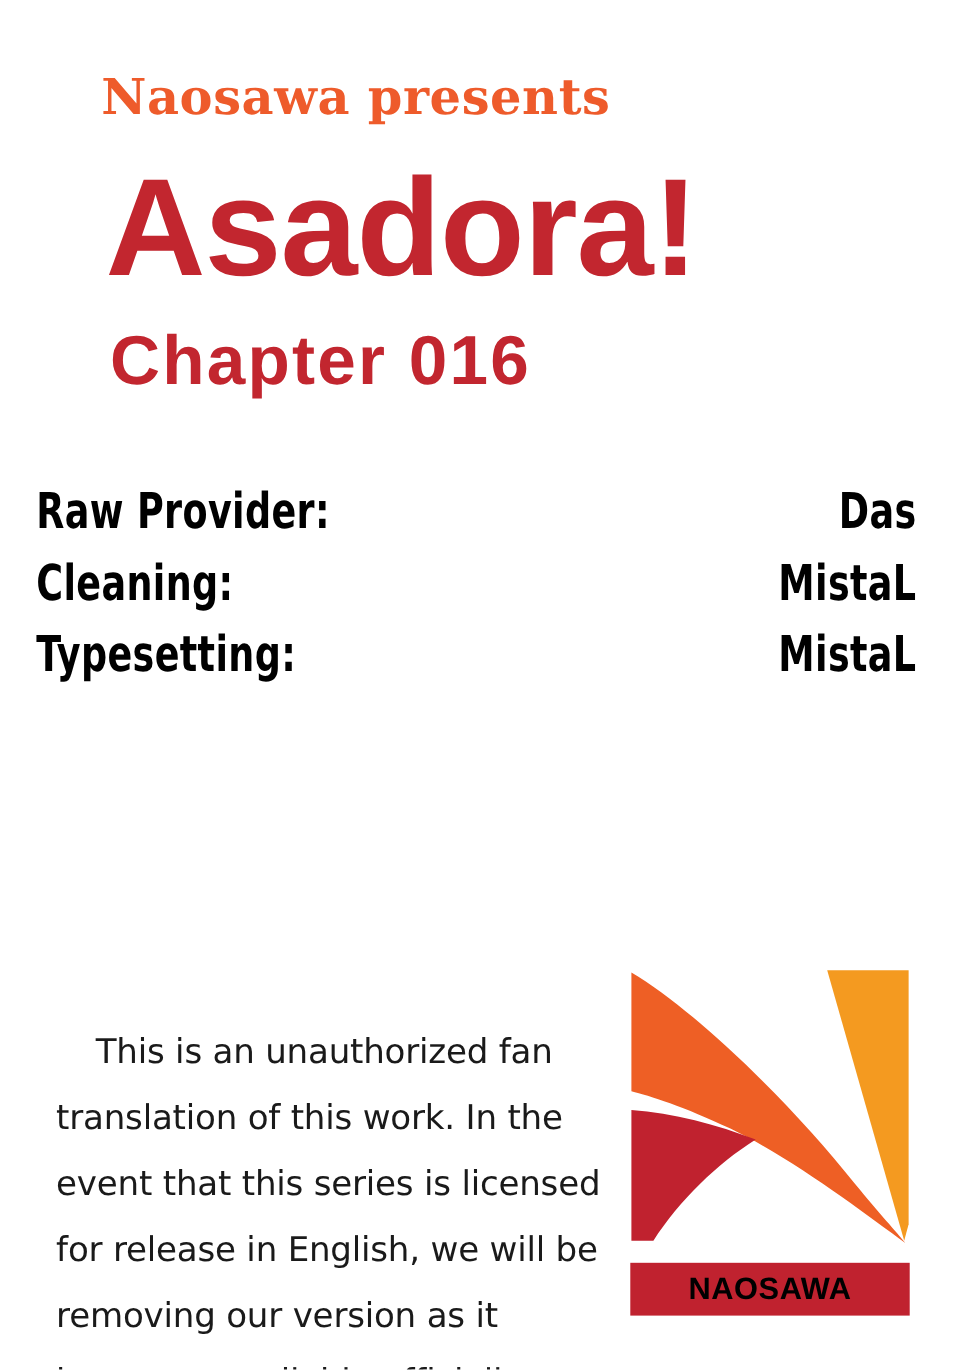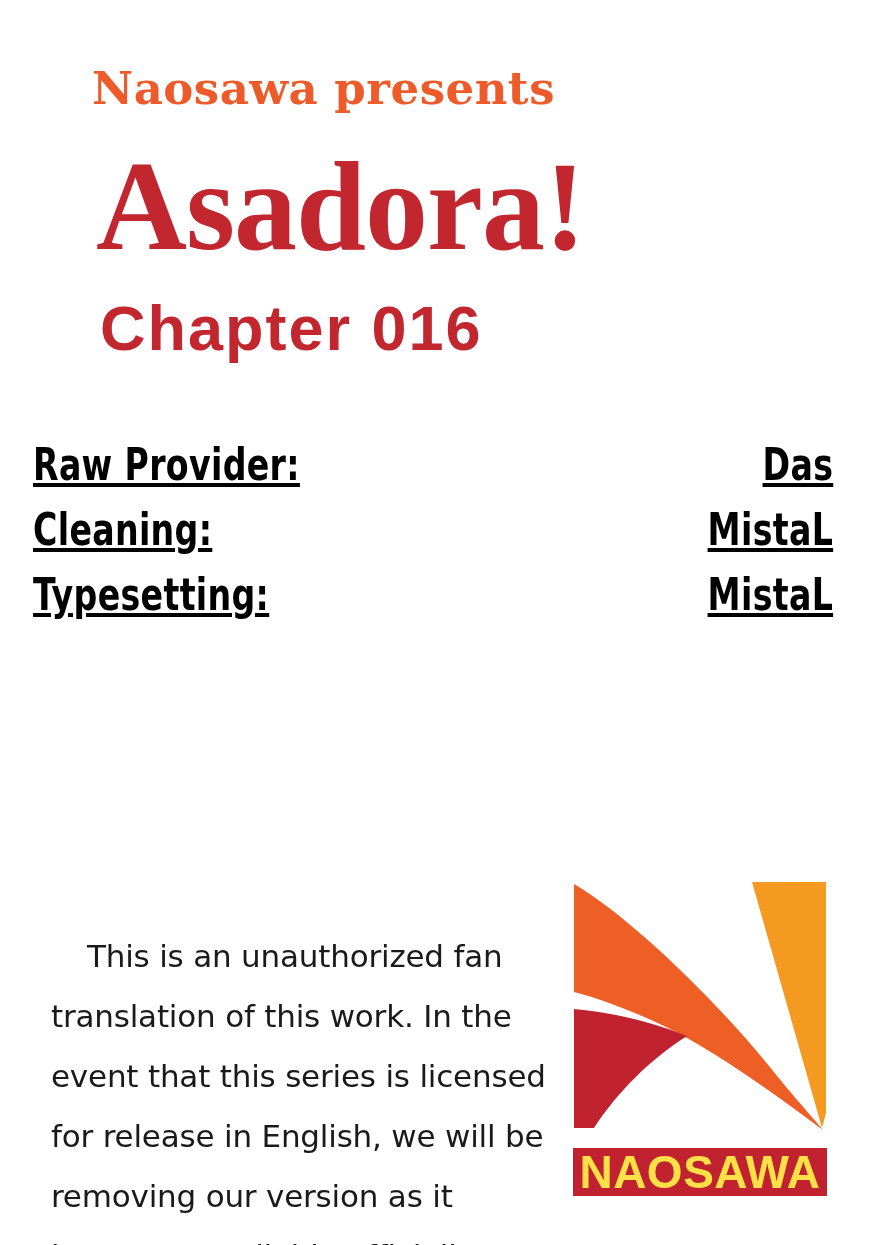--- a/index.html
+++ b/index.html
@@ -35,21 +35,21 @@
     letter-spacing: 0.5px;
     color: #ee5b2b;
     white-space: nowrap;
     line-height: 1;
   }
 
   .series-title {
     position: absolute;
     left: 96px;
     top: 144px;
-    font-family: Liberation Serif, serif;
+    font-family: Liberation Sans, sans-serif;
     font-weight: 700;
     font-size: 126px;
     line-height: 1;
     letter-spacing: -1px;
     color: #c2262f;
     white-space: nowrap;
   }
 
   .chapter-line {
     position: absolute;
@@ -70,21 +70,20 @@
     left: 33px;
     top: 432px;
     width: 800px;
   }
   .credit-row {
     display: flex;
     align-items: baseline;
     justify-content: space-between;
     height: 65px;
     line-height: 65px;
-    text-decoration: underline;
   }
   .credit-label,
   .credit-value {
     font-family: "Liberation Sans Narrow", "DejaVu Sans Condensed", "Liberation Sans", sans-serif;
     font-weight: 700;
     font-size: 45px;
     color: #000000;
     white-space: nowrap;
     transform: scaleX(0.82);
     letter-spacing: 0.4px;
@@ -129,23 +128,23 @@
     width: 254px;
     height: 48px;
     background: #c0222f;
     display: flex;
     align-items: center;
     justify-content: center;
   }
   .logo-wordmark {
     font-family: "Liberation Sans", sans-serif;
     font-weight: 700;
-    font-size: 46px;
+    font-size: 28px;
     letter-spacing: 0.5px;
-    color: #fde047;
+    color: #000000;
     line-height: 1;
     white-space: nowrap;
   }
 </style>
 </head>
 <body>
 
 <div class="page">
 
   <div class="presents">Naosawa presents</div>

